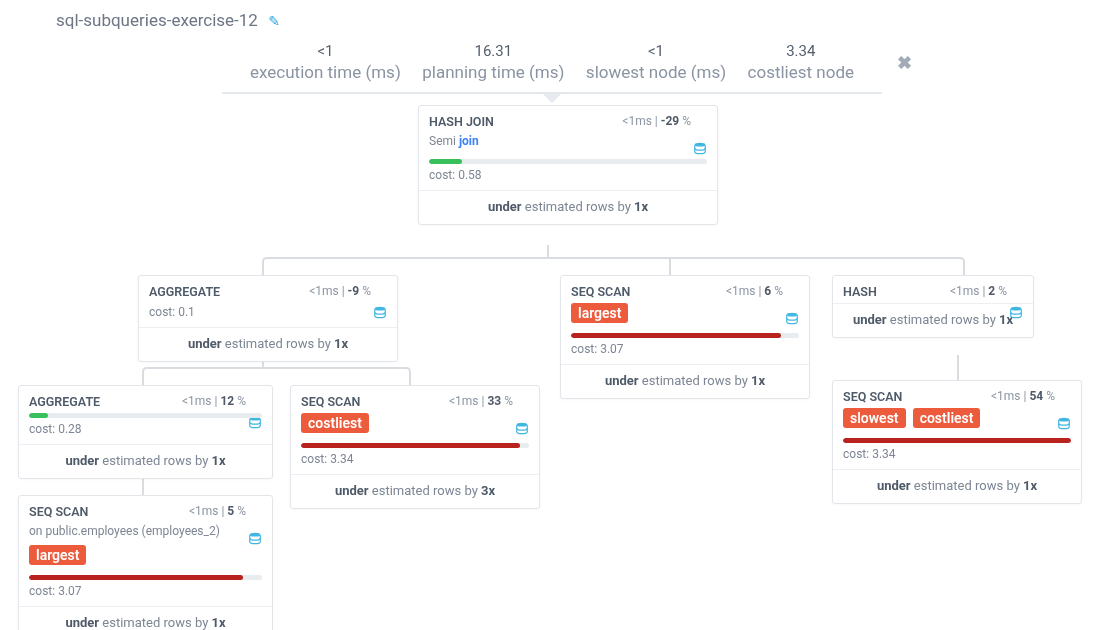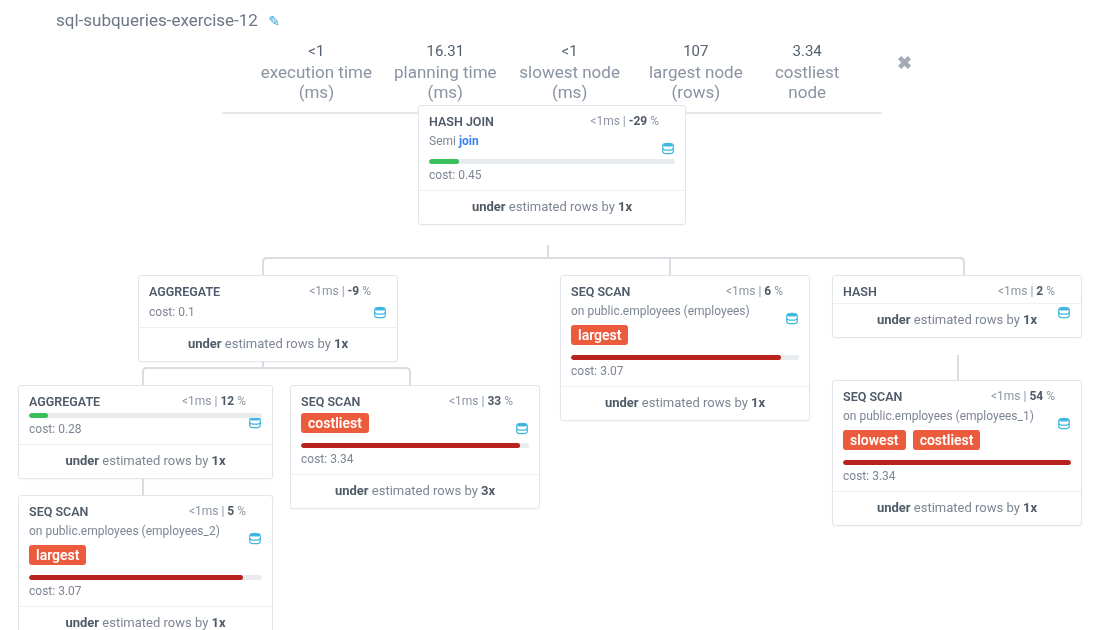--- a/index.html
+++ b/index.html
@@ -175,24 +175,20 @@
     </div>
     <div class="stat">
       <div class="val">16.31</div>
       <div class="lbl">planning time (ms)</div>
     </div>
     <div class="stat">
       <div class="val">&lt;1</div>
       <div class="lbl">slowest node (ms)</div>
     </div>
     <div class="stat">
-      <div class="val">107</div>
-      <div class="lbl">largest node (rows)</div>
-    </div>
-    <div class="stat">
       <div class="val">3.34</div>
       <div class="lbl">costliest node</div>
     </div>
     <div class="close-x">✖</div>
   </div>
   <div class="stats-line"></div>
   <div class="tri-down"></div>
 </div>
 
 <svg class="connectors">
@@ -202,41 +198,41 @@
   <line x1="670" y1="258" x2="670" y2="275"></line>
 
   <line x1="263" y1="355" x2="263" y2="368"></line>
   <path d="M143 385 L143 372 Q143 368 147 368 L406 368 Q410 368 410 372 L410 385"></path>
 
   <line x1="958" y1="355" x2="958" y2="380"></line>
 
   <line x1="143" y1="468" x2="143" y2="495"></line>
 </svg>
 
-<div class="node" style="left:418px;top:105px;width:268px">
+<div class="node" style="left:418px;top:105px;width:300px">
   <div class="top">
     <span class="title">HASH JOIN</span>
     <span class="metrics">
       <span>&lt;1ms</span><span> | </span><b>-29</b><span> %</span>
     </span>
   </div>
   <div class="sub">
     <span>Semi </span><span class="jn">join</span><br>
   </div>
   <svg class="db-icon" viewBox="0 0 16 16">
       <ellipse cx="8" cy="3" rx="6" ry="2.2" fill="currentColor"></ellipse>
       <path d="M2 3v4c0 1.2 2.7 2.2 6 2.2s6-1 6-2.2V3" fill="none" stroke="currentColor" stroke-width="1.4"></path>
       <path d="M2 7v4c0 1.2 2.7 2.2 6 2.2s6-1 6-2.2V7" fill="none" stroke="currentColor" stroke-width="1.4"></path>
     </svg>
   <div class="bar-row">
       <div class="bar">
         <div class="fill green" style="width:12%"></div>
       </div>
     </div>
-  <div class="cost"><span>cost:</span> <span>0.45</span></div>
+  <div class="cost"><span>cost:</span> <span>0.58</span></div>
   <div class="sep"></div>
   <div class="foot">
     <b class="k">under</b> <span>estimated rows by</span> <span class="byx">1x</span>
   </div>
 </div>
 
 <div class="node" style="left:138px;top:275px;width:260px">
   <div class="top">
     <span class="title">AGGREGATE</span>
     <span class="metrics">
@@ -253,38 +249,37 @@
   <div class="foot"><b class="k">under</b> <span>estimated rows by</span> <span class="byx">1x</span></div>
 </div>
 
 <div class="node" style="left:560px;top:275px;width:250px">
   <div class="top">
     <span class="title">SEQ SCAN</span>
     <span class="metrics">
       <span>&lt;1ms</span><span> | </span><b>6</b><span> %</span>
     </span>
   </div>
-  <div class="sub">on public.employees (employees)</div>
   <svg class="db-icon" viewBox="0 0 16 16">
       <ellipse cx="8" cy="3" rx="6" ry="2.2" fill="currentColor"></ellipse>
       <path d="M2 3v4c0 1.2 2.7 2.2 6 2.2s6-1 6-2.2V3" fill="none" stroke="currentColor" stroke-width="1.4"></path>
       <path d="M2 7v4c0 1.2 2.7 2.2 6 2.2s6-1 6-2.2V7" fill="none" stroke="currentColor" stroke-width="1.4"></path>
     </svg>
   <div class="badges"><span class="badge">largest</span></div>
   <div class="bar-row">
       <div class="bar">
         <div class="fill red" style="width:92%"></div>
       </div>
     </div>
   <div class="cost"><span>cost:</span> <span>3.07</span></div>
   <div class="sep"></div>
   <div class="foot"><b class="k">under</b> <span>estimated rows by</span> <span class="byx">1x</span></div>
 </div>
 
-<div class="node" style="left:832px;top:275px;width:250px">
+<div class="node" style="left:832px;top:275px;width:202px">
   <div class="top">
     <span class="title">HASH</span>
     <span class="metrics">
       <span>&lt;1ms</span><span> | </span><b>2</b><span> %</span>
     </span>
   </div>
   <svg class="db-icon" style="top:30px" viewBox="0 0 16 16">
       <ellipse cx="8" cy="3" rx="6" ry="2.2" fill="currentColor"></ellipse>
       <path d="M2 3v4c0 1.2 2.7 2.2 6 2.2s6-1 6-2.2V3" fill="none" stroke="currentColor" stroke-width="1.4"></path>
       <path d="M2 7v4c0 1.2 2.7 2.2 6 2.2s6-1 6-2.2V7" fill="none" stroke="currentColor" stroke-width="1.4"></path>
@@ -338,21 +333,20 @@
   <div class="foot"><b class="k">under</b> <span>estimated rows by</span> <span class="byx">3x</span></div>
 </div>
 
 <div class="node" style="left:832px;top:380px;width:250px">
   <div class="top">
     <span class="title">SEQ SCAN</span>
     <span class="metrics">
       <span>&lt;1ms</span><span> | </span><b>54</b><span> %</span>
     </span>
   </div>
-  <div class="sub">on public.employees (employees_1)</div>
   <svg class="db-icon" viewBox="0 0 16 16">
       <ellipse cx="8" cy="3" rx="6" ry="2.2" fill="currentColor"></ellipse>
       <path d="M2 3v4c0 1.2 2.7 2.2 6 2.2s6-1 6-2.2V3" fill="none" stroke="currentColor" stroke-width="1.4"></path>
       <path d="M2 7v4c0 1.2 2.7 2.2 6 2.2s6-1 6-2.2V7" fill="none" stroke="currentColor" stroke-width="1.4"></path>
     </svg>
   <div class="badges">
     <span class="badge">slowest</span>
     <span class="badge">costliest</span>
   </div>
   <div class="bar-row">

